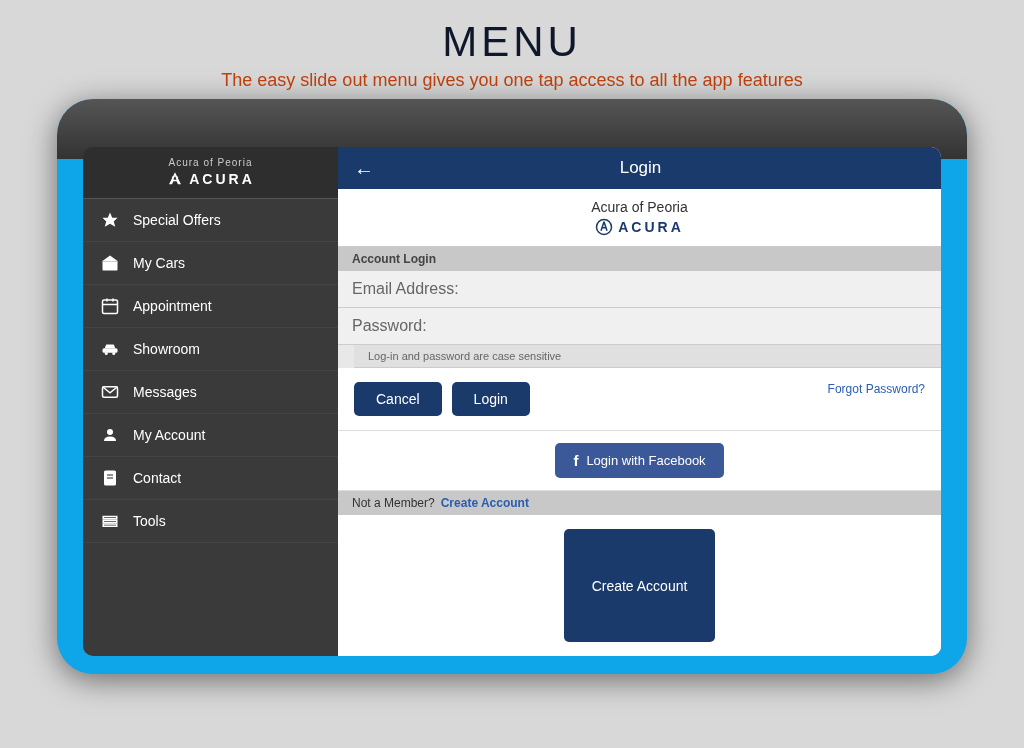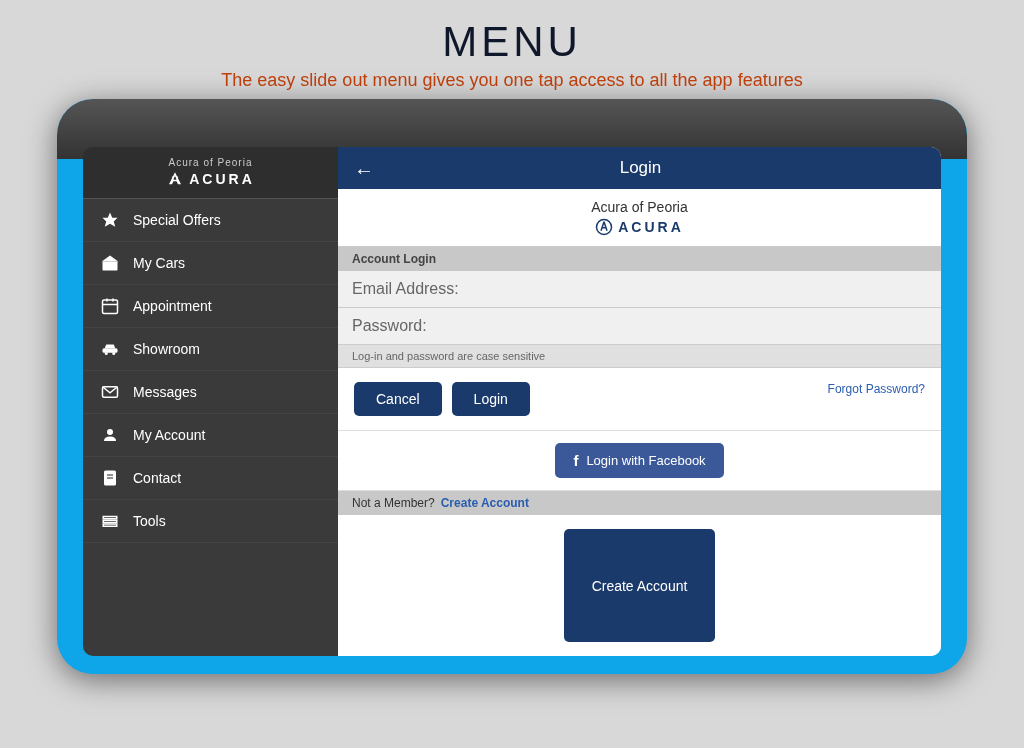--- a/index.html
+++ b/index.html
@@ -206,20 +206,21 @@
       font-size: 16px;
       color: #666;
     }
 
     .case-sensitive-note {
       background: #e0e0e0;
       padding: 5px 14px;
       font-size: 11px;
       color: #666;
       border-bottom: 1px solid #ccc;
+      margin-left: 16px;
     }
 
     .login-actions {
       background: white;
       padding: 14px 16px;
       display: flex;
       align-items: flex-start;
       gap: 10px;
       border-bottom: 1px solid #ddd;
     }

